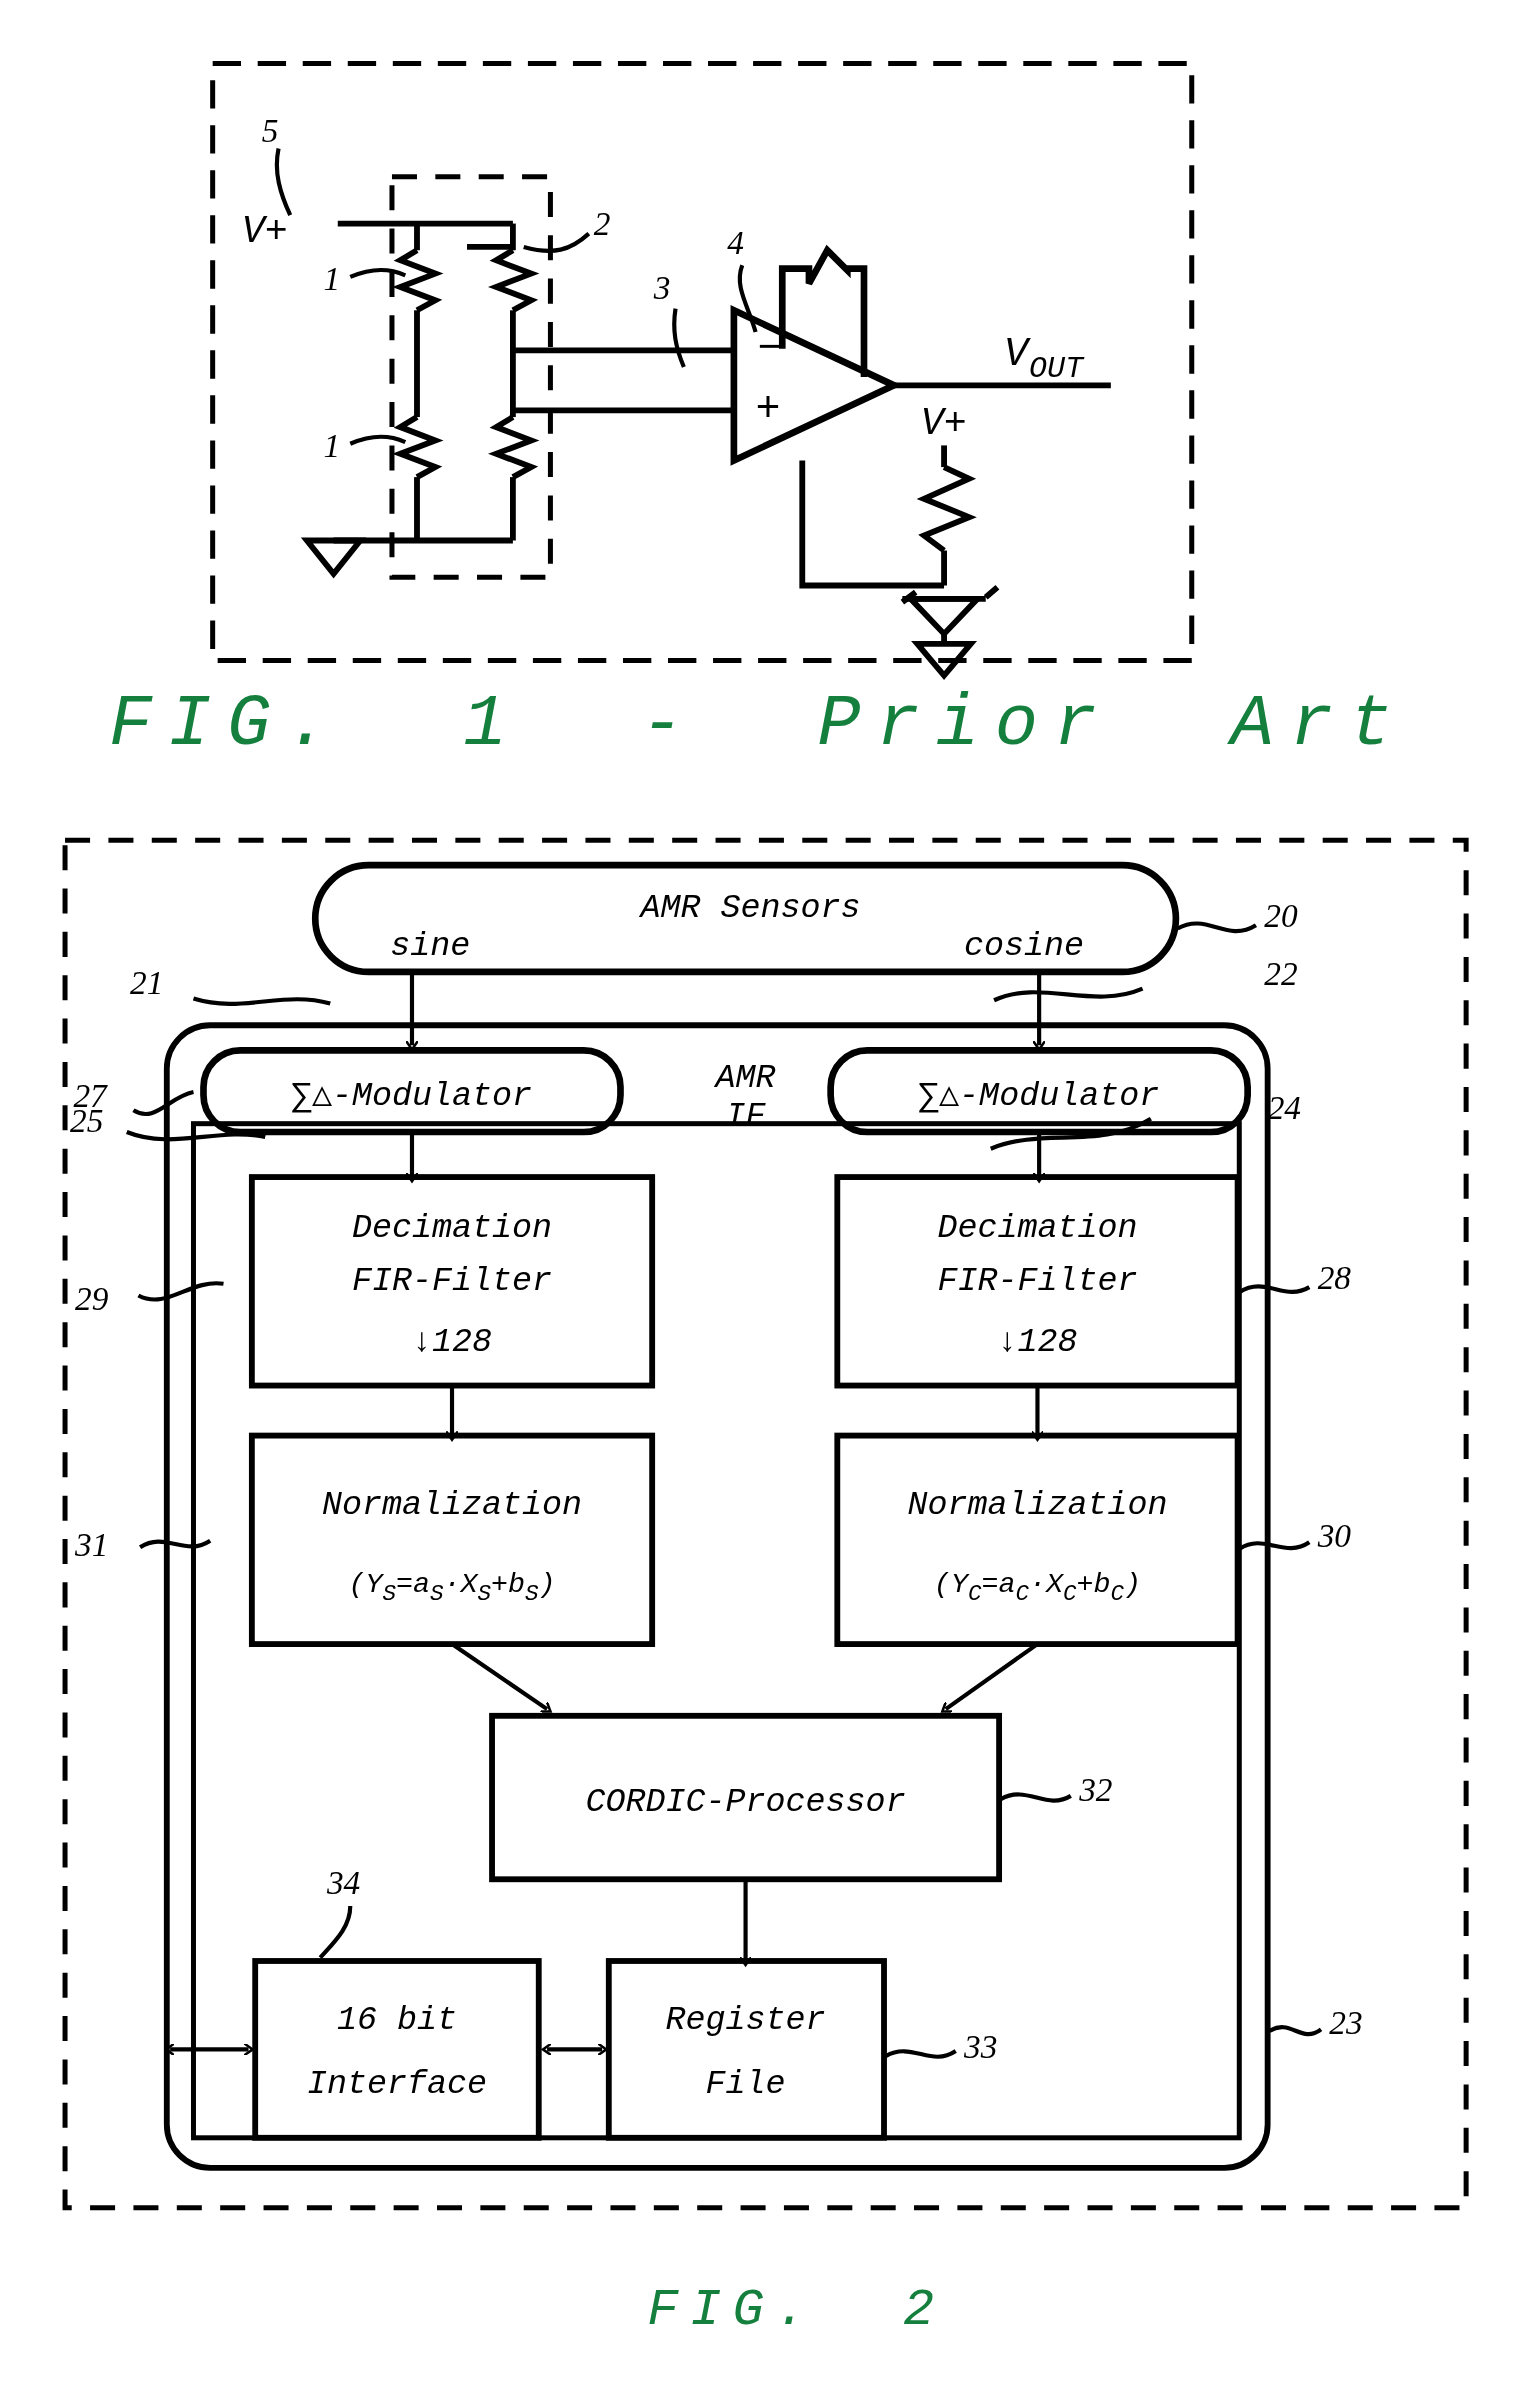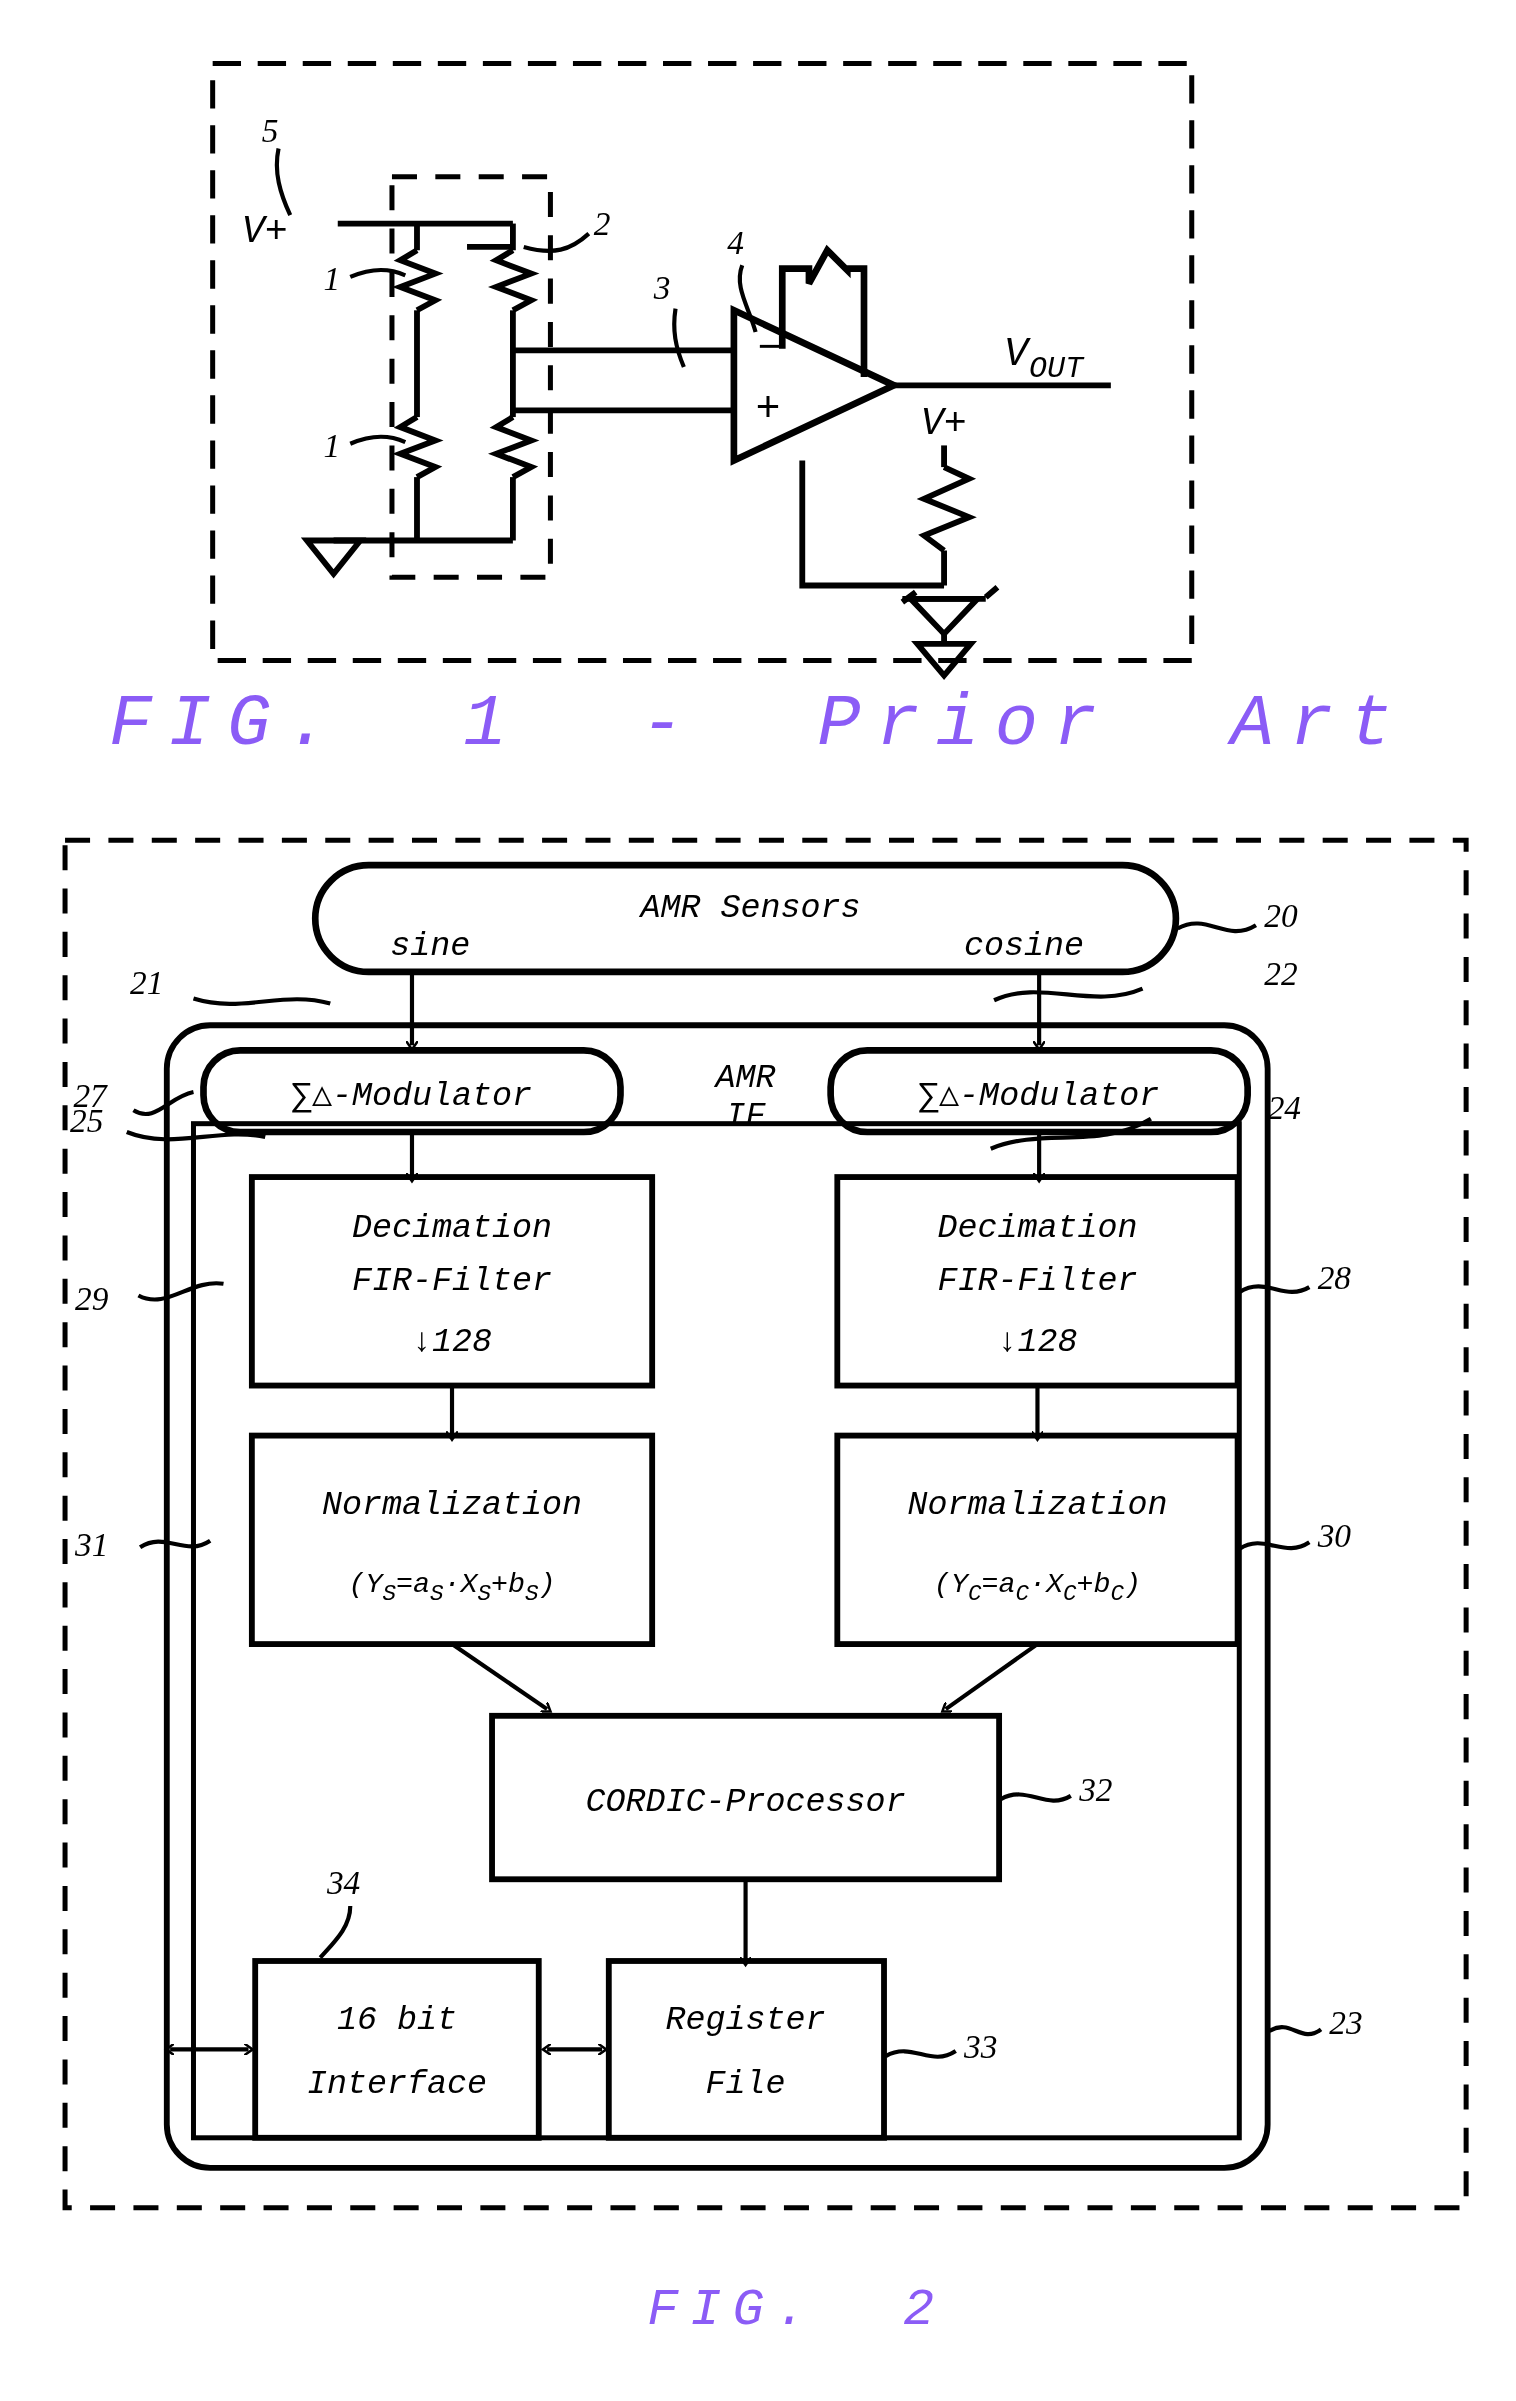--- a/index.html
+++ b/index.html
@@ -22,21 +22,21 @@
     background: #fff;
   }
   .fig-caption {
     position: absolute;
     width: 100%;
     text-align: center;
     font-family: "Liberation Mono", monospace;
     font-style: italic;
     font-weight: normal;
     letter-spacing: 0.22em;
-    color: #8b5cf6;
+    color: #15803d;
     white-space: pre;
   }
   #fig1-caption {
     top: 684px;
     left: 0;
     font-size: 72px;
   }
   #fig2-caption {
     top: 2281px;
     left: 0;

